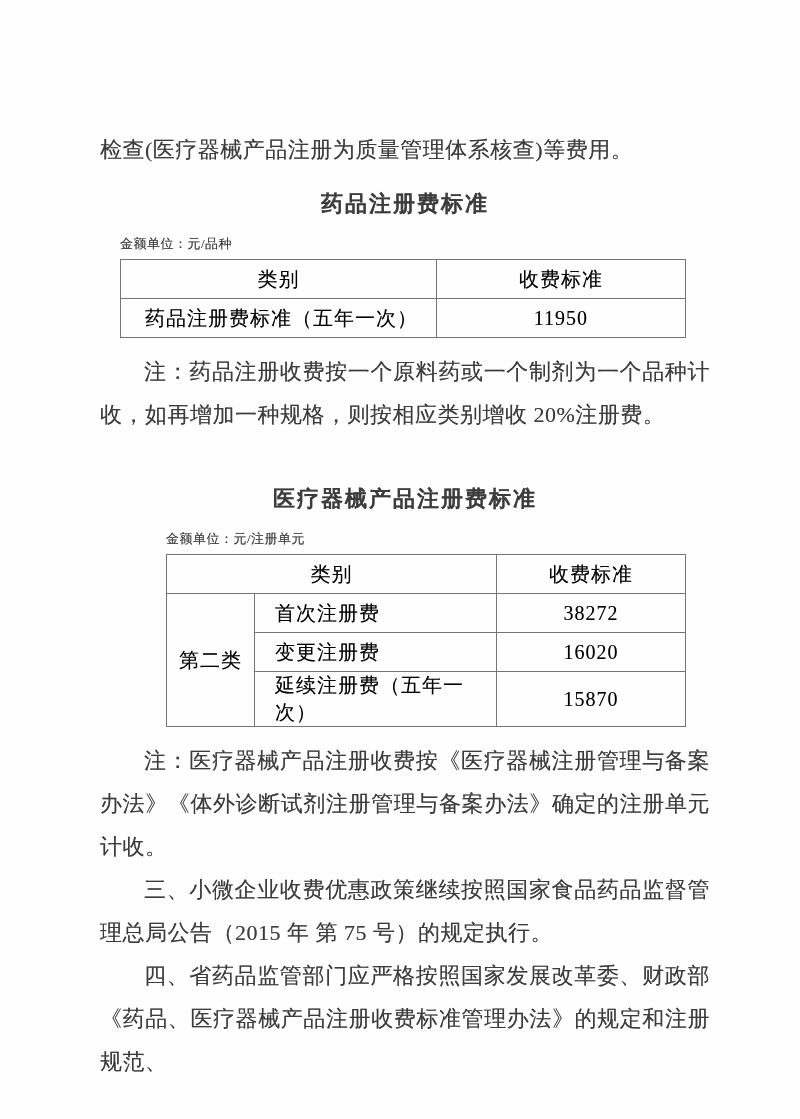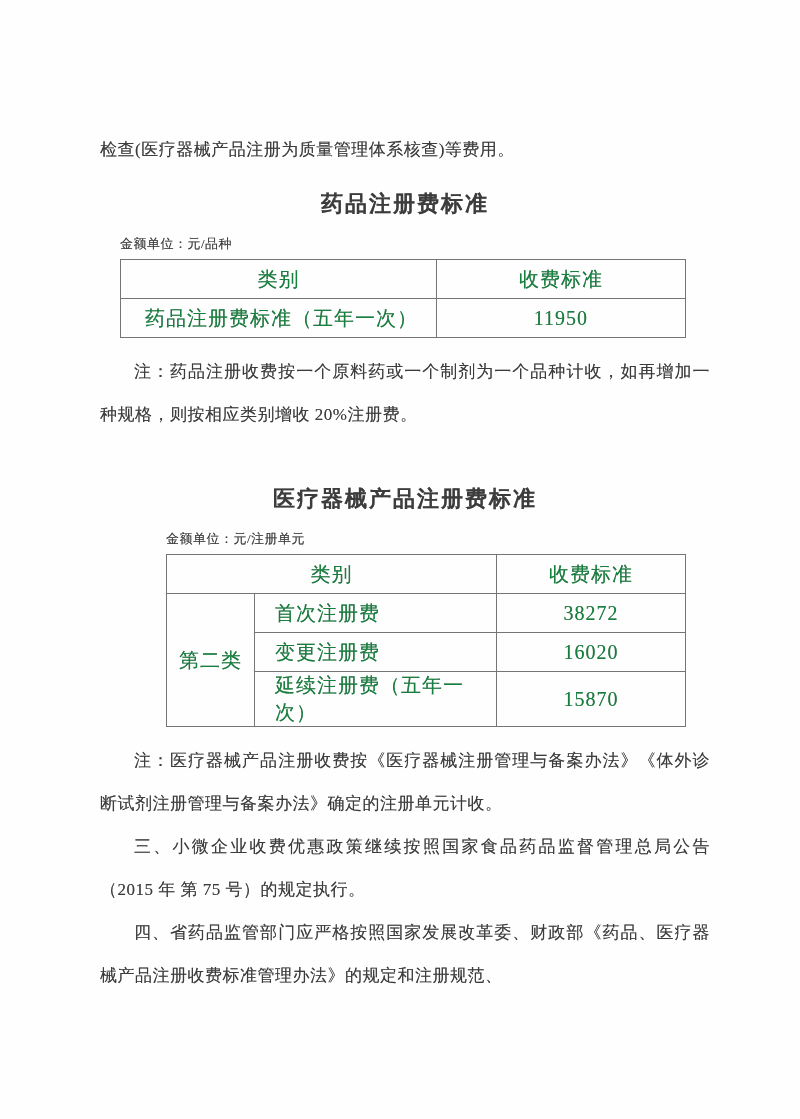--- a/index.html
+++ b/index.html
@@ -10,21 +10,21 @@
     height: 1119px;
     background: #fefefe;
     overflow: hidden;
     font-family: "Liberation Serif", "DejaVu Serif", serif;
     color: #3c3c3c;
   }
   .content {
     padding: 128px 90px 0 100px;
   }
   .para {
-    font-size: 17px;
+    font-size: 22px;
     line-height: 43px;
     text-align: justify;
     letter-spacing: 0.5px;
     text-shadow: 0 0 0.6px rgba(70,70,70,0.55);
   }
   .indent { text-indent: 2em; }
   .section-title {
     font-size: 22px;
     font-weight: bold;
     text-align: center;
@@ -37,21 +37,21 @@
     font-size: 13px;
     text-align: left;
     margin-top: 16px;
     margin-bottom: 6px;
     letter-spacing: 0.5px;
     text-shadow: 0 0 0.6px rgba(70,70,70,0.55);
   }
   table {
     border-collapse: collapse;
     font-size: 20px;
-    color: #15803d;
+    color: #000000;
     text-shadow: 0 0 0.6px rgba(70,70,70,0.55);
   }
   th, td {
     border: 1.6px solid #757575;
     height: 39px;
     font-weight: normal;
     text-align: center;
     letter-spacing: 1px;
   }
   

